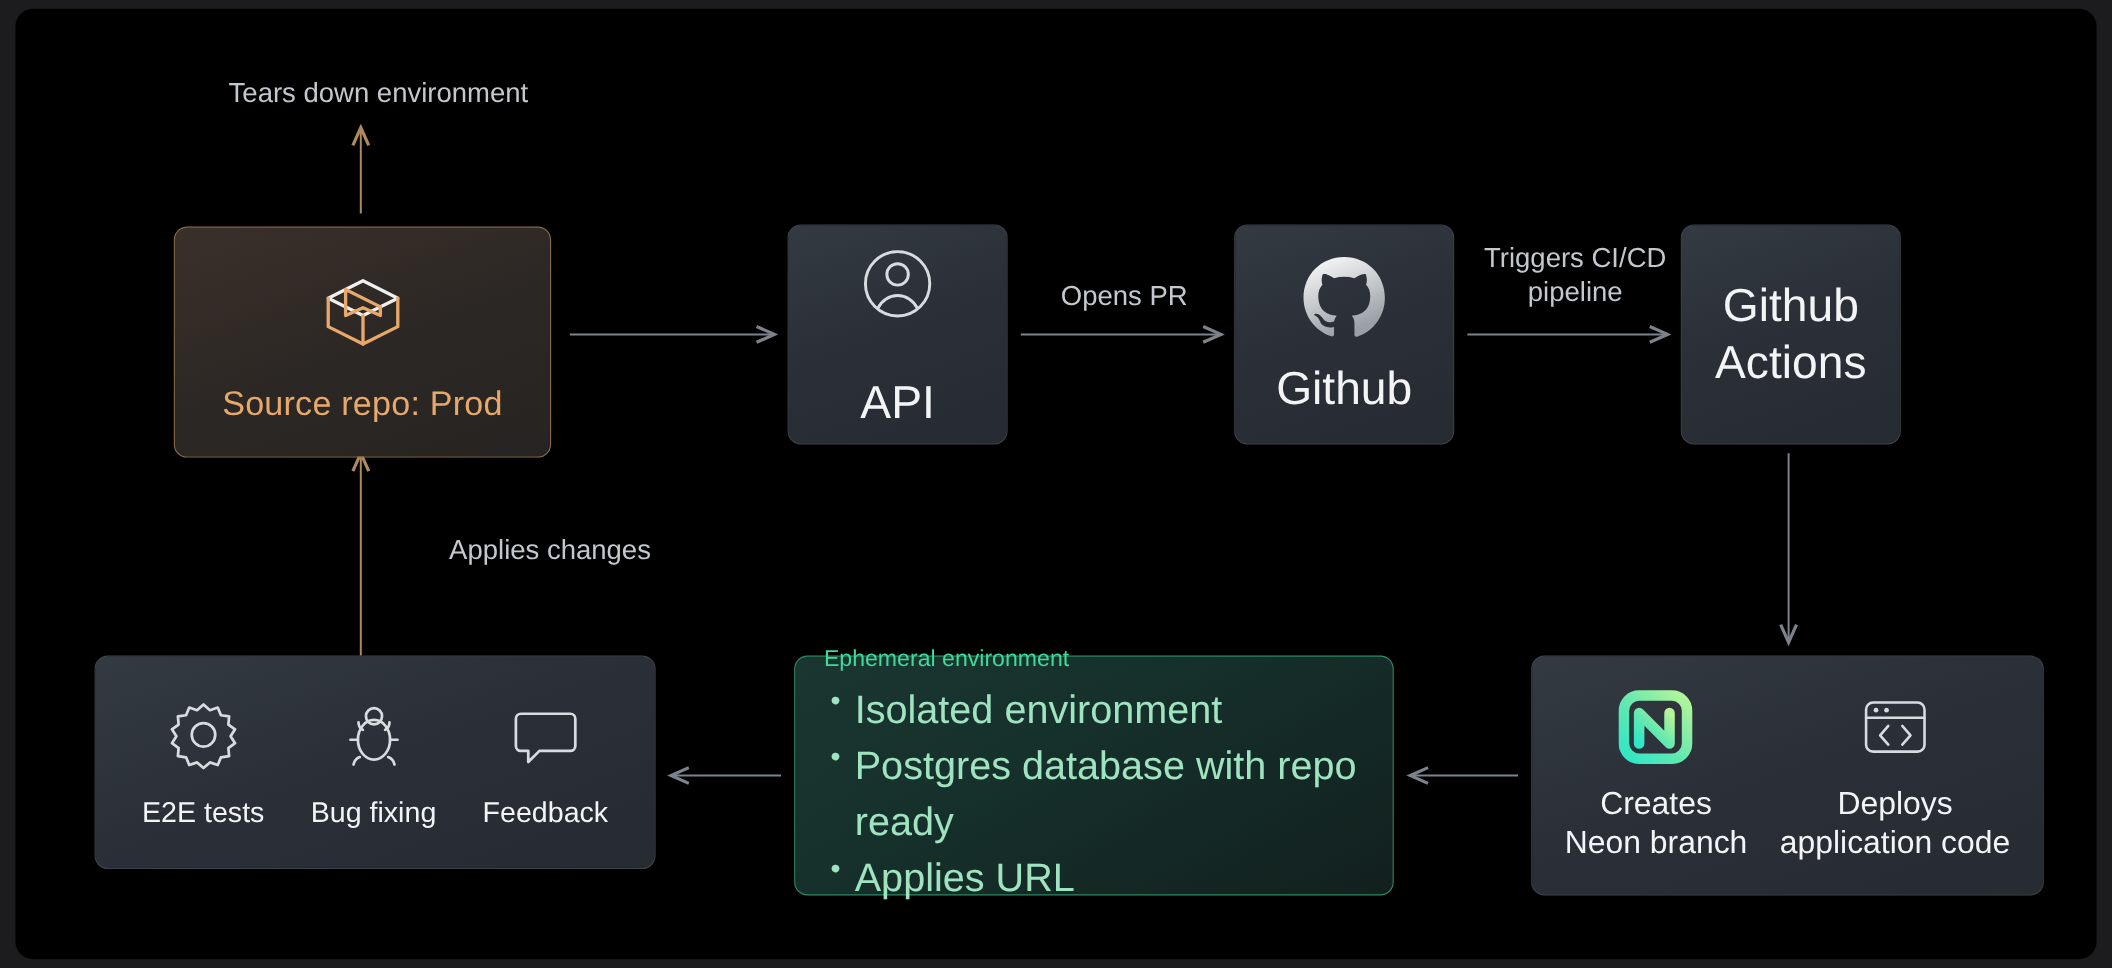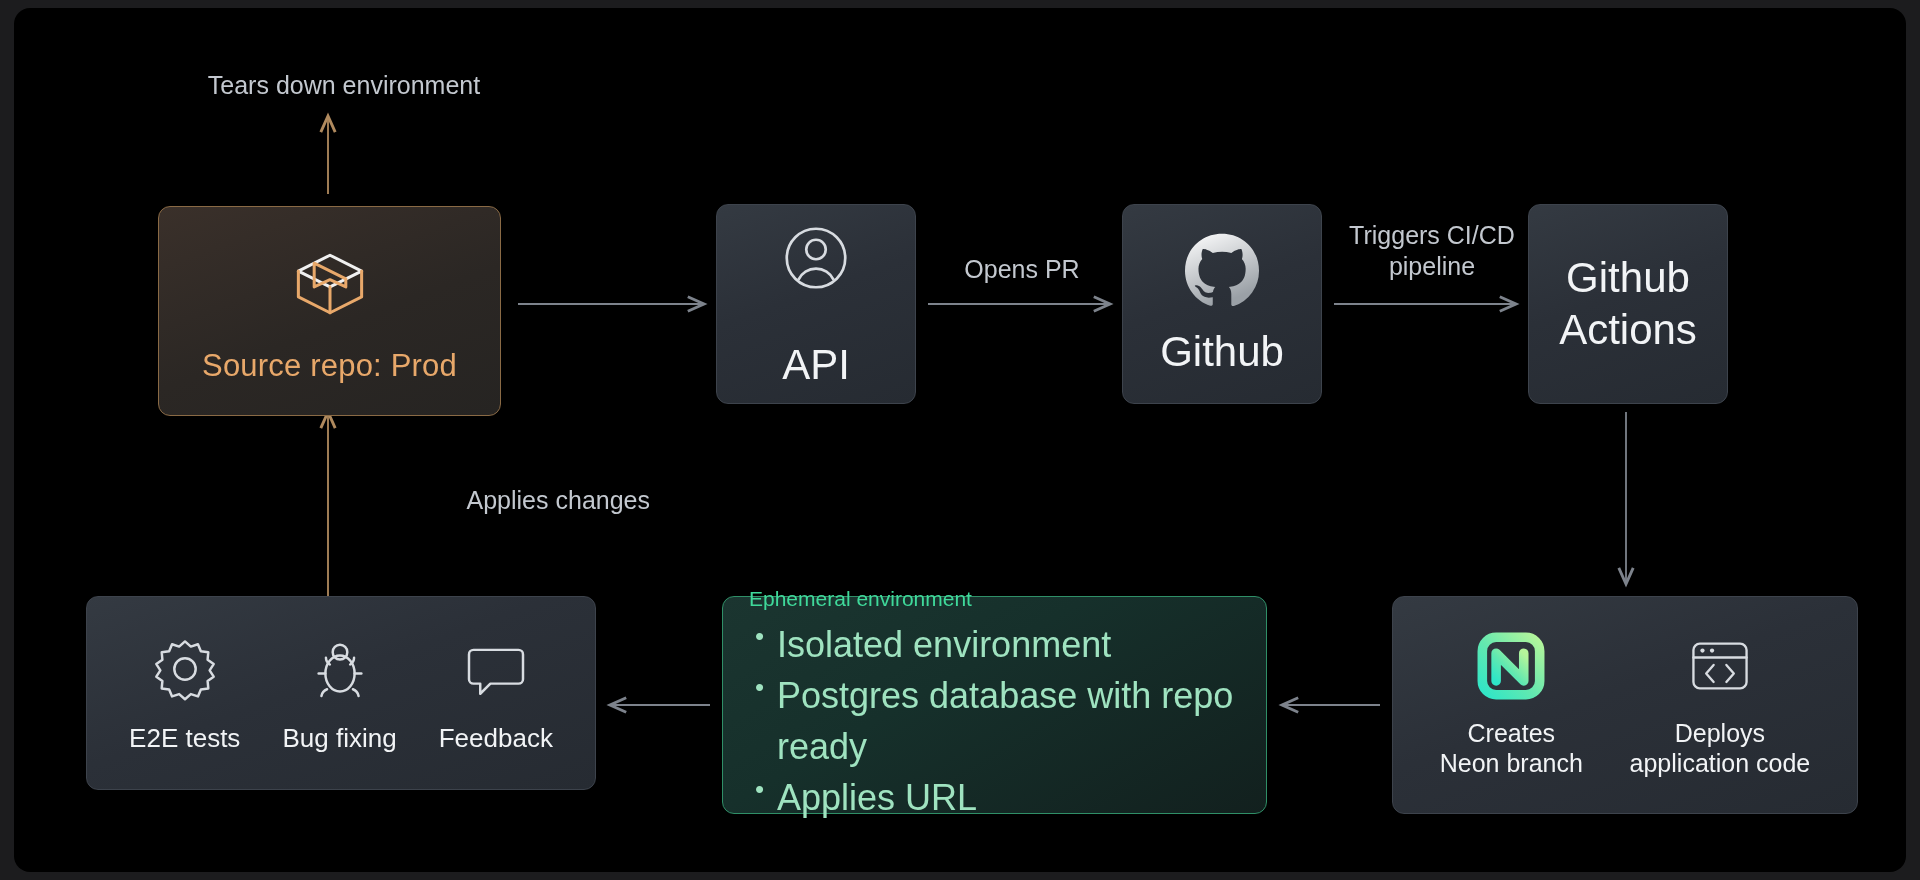--- a/index.html
+++ b/index.html
@@ -51,21 +51,21 @@
     flex-direction: row; justify-content: space-evenly; align-items: center;
   }
   .icon-item { display: flex; flex-direction: column; align-items: center; gap: 14px; }
   .icon-item .icon-label { color: #f2f4f6; font-size: 26px; white-space: nowrap; }
 
   
   #node-actions-out {
     left: 1378px; top: 588px; width: 466px; height: 218px;
     flex-direction: row; justify-content: space-evenly; align-items: center;
   }
-  #node-actions-out .icon-label { text-align: center; line-height: 1.2; font-size: 25px; }
+  #node-actions-out .icon-label { text-align: center; line-height: 1.2; font-size: 29px; }
 
   
   #node-ephemeral {
     left: 708px; top: 588px; width: 545px; height: 218px;
     background: linear-gradient(150deg, #1b3530 0%, #16302b 40%, #12201e 100%);
     border: 1px solid #2f8f67;
     align-items: flex-start; justify-content: center;
     padding: 20px 26px;
   }
   #eph-title { color: #3fd99a; font-size: 21px; margin-bottom: 8px; }
@@ -77,21 +77,21 @@
   #eph-list li::before {
     content: "•"; position: absolute; left: 6px; top: -1px; color: #9fe3c0; font-size: 26px;
   }
 
   
   .edge-label {
     position: absolute; color: #c3c8cf; font-size: 25px;
     text-align: center; line-height: 1.22; white-space: pre-line;
   }
   #lbl-tears   { left: 120px; top: 62px;  width: 420px; }
-  #lbl-applies { left: 336px; top: 477px; width: 300px; text-align: right;}
+  #lbl-applies { left: 336px; top: 477px; width: 300px; text-align: center;}
   #lbl-opens   { left: 908px; top: 246px; width: 200px; }
   #lbl-triggers{ left: 1308px;top: 212px; width: 220px; }
 
   svg.edges { position: absolute; left:0; top:0; width:1892px; height:864px; pointer-events:none; }
 </style>
 </head>
 <body>
 
 <div id="canvas">
 

